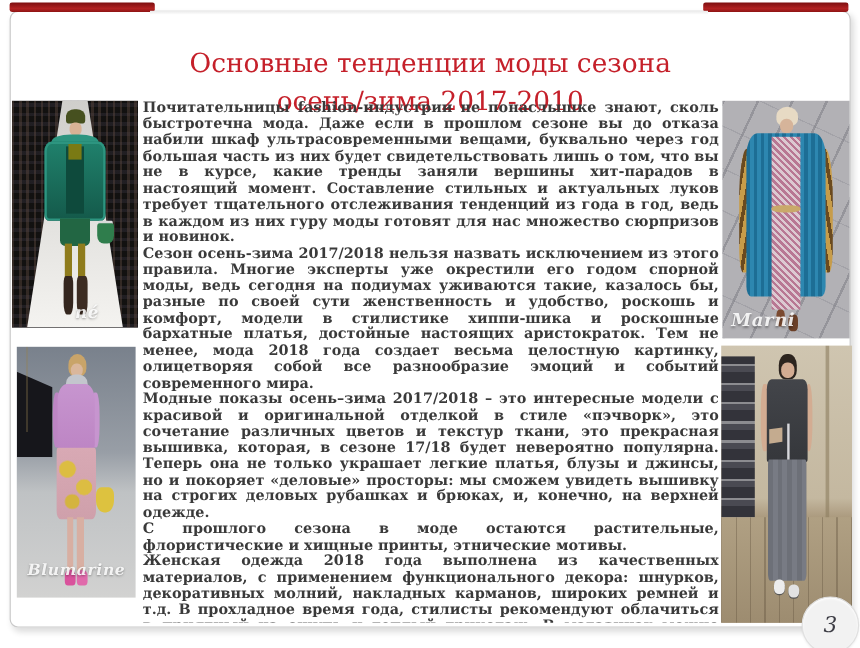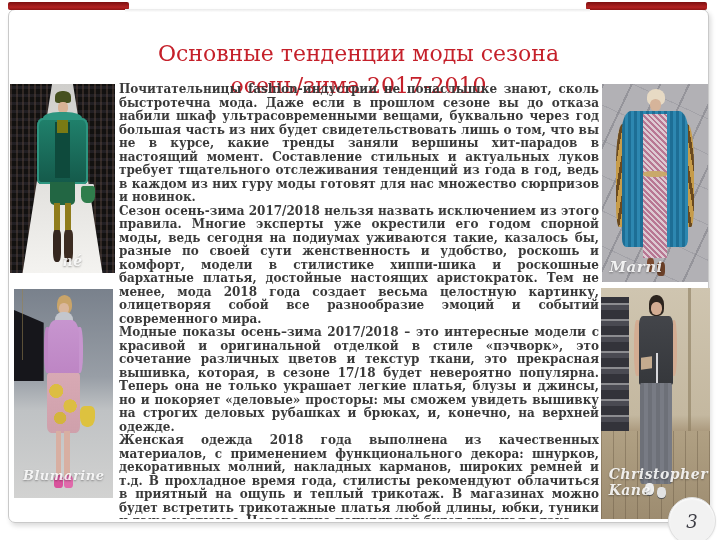--- a/index.html
+++ b/index.html
@@ -133,20 +133,21 @@
 
   <div class="title">
     <div>Основные тенденции моды сезона</div>
     <div>осень/зима 2017-2010</div>
   </div>
 
   <div class="bodytext">
     <p>Почитательницы fashion-индустрии не понаслышке знают, сколь быстротечна мода. Даже если в прошлом сезоне вы до отказа набили шкаф ультрасовременными вещами, буквально через год большая часть из них будет свидетельствовать лишь о том, что вы не в курсе, какие тренды заняли вершины хит-парадов в настоящий момент. Составление стильных и актуальных луков требует тщательного отслеживания тенденций из года в год, ведь в каждом из них гуру моды готовят для нас множество сюрпризов и новинок.</p>
     <p>Сезон осень-зима 2017/2018 нельзя назвать исключением из этого правила. Многие эксперты уже окрестили его годом спорной моды, ведь сегодня на подиумах уживаются такие, казалось бы, разные по своей сути женственность и удобство, роскошь и комфорт, модели в стилистике хиппи-шика и роскошные бархатные платья, достойные настоящих аристократок. Тем не менее, мода 2018 года создает весьма целостную картинку, олицетворяя собой все разнообразие эмоций и событий современного мира.</p>
     <p>Модные показы осень–зима 2017/2018 – это интересные модели с красивой и оригинальной отделкой в стиле «пэчворк», это сочетание различных цветов и текстур ткани, это прекрасная вышивка, которая, в сезоне 17/18 будет невероятно популярна. Теперь она не только украшает легкие платья, блузы и джинсы, но и покоряет «деловые» просторы: мы сможем увидеть вышивку на строгих деловых рубашках и брюках, и, конечно, на верхней одежде.</p>
+    <p>С прошлого сезона в моде остаются растительные, флористические и хищные принты, этнические мотивы.</p>
     <p>Женская одежда 2018 года выполнена из качественных материалов, с применением функционального декора: шнурков, декоративных молний, накладных карманов, широких ремней и т.д. В прохладное время года, стилисты рекомендуют облачиться в приятный на ощупь и теплый трикотаж. В магазинах можно будет встретить трикотажные платья любой длины, юбки, туники и даже костюмы. Невероятно популярной будет крупная вязка.</p>
     <p>Можно смело сказать, что среди всего разнообразия новинок fashion-индустрии вы точно найдете те, которые придутся вам по душе, придав гардеробу нотку безусловной актуальности, достаточно проявить немного фантазии и не бояться экспериментировать, ведь выглядеть стильно хочется всегда, не только летом, но и в серые дождливые дни. К счастью, и в холодное время года модницам предоставляется много возможностей для проявления индивидуальности, ведь в зимнем гардеробе каждой уважающей себя девушки, помимо сумок и украшений, есть еще немало аксессуаров, с помощью которых можно создавать яркие, выразительные образы.</p>
   </div>
 
   <div class="photo" id="photo-tl">
     <div class="part p1-crowd"></div>
     <div class="part p1-runway"></div>
     <div>
       <div class="part p1-hat"></div>
       <div class="part p1-face"></div>
@@ -209,20 +210,19 @@
       <div class="part p4-face"></div>
       <div class="part p4-arm1"></div>
       <div class="part p4-arm2"></div>
       <div class="part p4-top"></div>
       <div class="part p4-cut"></div>
       <div class="part p4-zip"></div>
       <div class="part p4-pants"></div>
       <div class="part p4-shoe1"></div>
       <div class="part p4-shoe2"></div>
     </div>
-    <div class="label">Christopher Kane</div>
   </div>
 
   <div class="page-badge">
     <span>3</span>
   </div>
 
 </div>
 
 </body></html>

